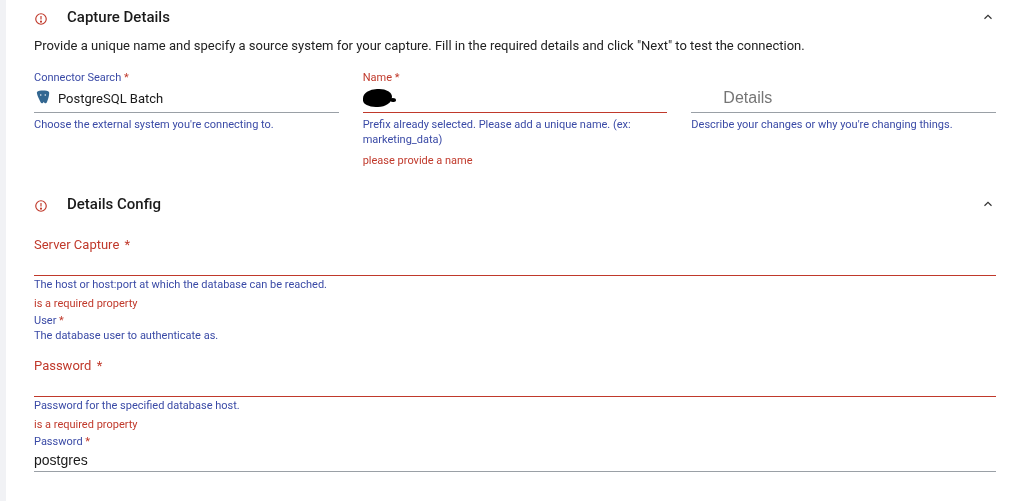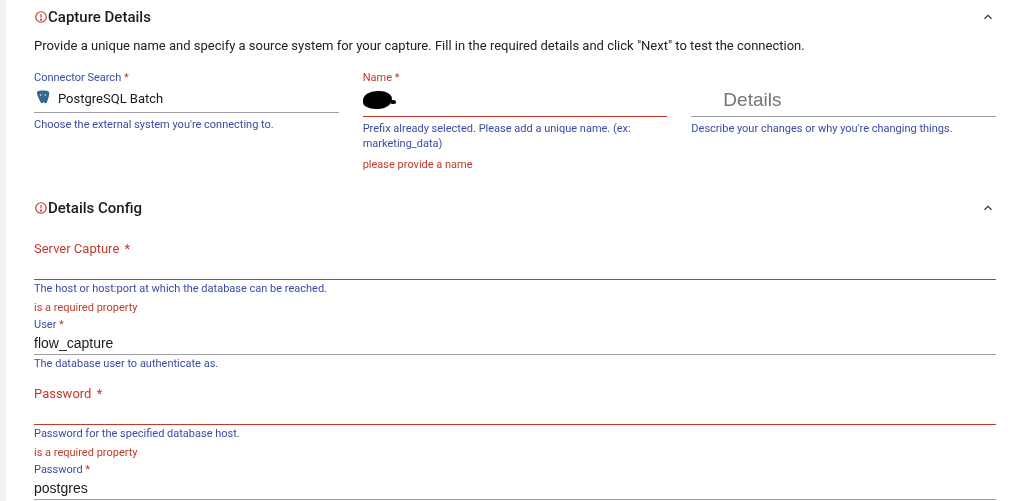--- a/index.html
+++ b/index.html
@@ -22,22 +22,22 @@
     padding: 8px 28px 0 34px;
   }
   .section-header {
     display: flex;
     align-items: center;
     justify-content: space-between;
     margin-bottom: 12px;
   }
   .section-title-wrap {
     display: flex;
-    align-items: center;
-    gap: 0;
+    align-items: flex-end;
+    gap: 19px;
   }
   .section-title {
     font-size: 15px;
     font-weight: 500;
     color: #1a1a1a;
   }
   .alert-icon {
     width: 14px; height: 14px;
     display: inline-flex; align-items:center; justify-content:center;
   }
@@ -75,21 +75,21 @@
     display: flex;
     align-items: center;
     gap: 6px;
     min-height: 22px;
   }
   .field-line.err { border-bottom-color: #c0392b; }
   .field-line input {
     border: none;
     outline: none;
     width: 100%;
-    font-size: 19px;
+    font-size: 16px;
     background: transparent;
     color: #1a1a1a;
     padding-left: 32px;
   }
   .field-val {
     font-size: 13px;
     color: #1a1a1a;
   }
   .helper {
     font-size: 11px;
@@ -247,23 +247,20 @@
       <div class="ep-line err">
         <input class="ep-input" type="text" value="" style="">
       </div>
       <div class="ep-helper">The host or host:port at which the database can be reached.</div>
       <div class="error-text">is a required property</div>
 
       <div class="sub-field">
         <div class="field-label">
           <span>User</span><span class="req-star"> *</span>
         </div>
-        <div class="ep-line">
-          <input class="ep-input" type="text" value="flow_capture" style="">
-        </div>
         <div class="ep-helper">The database user to authenticate as.</div>
       </div>
     </div>
 
     <div class="ep-field">
       <div class="ep-label err">
         <span>Password</span><span class="req-star"> *</span>
       </div>
       <div class="ep-line err">
         <input class="ep-input" type="password" value="" style="">

